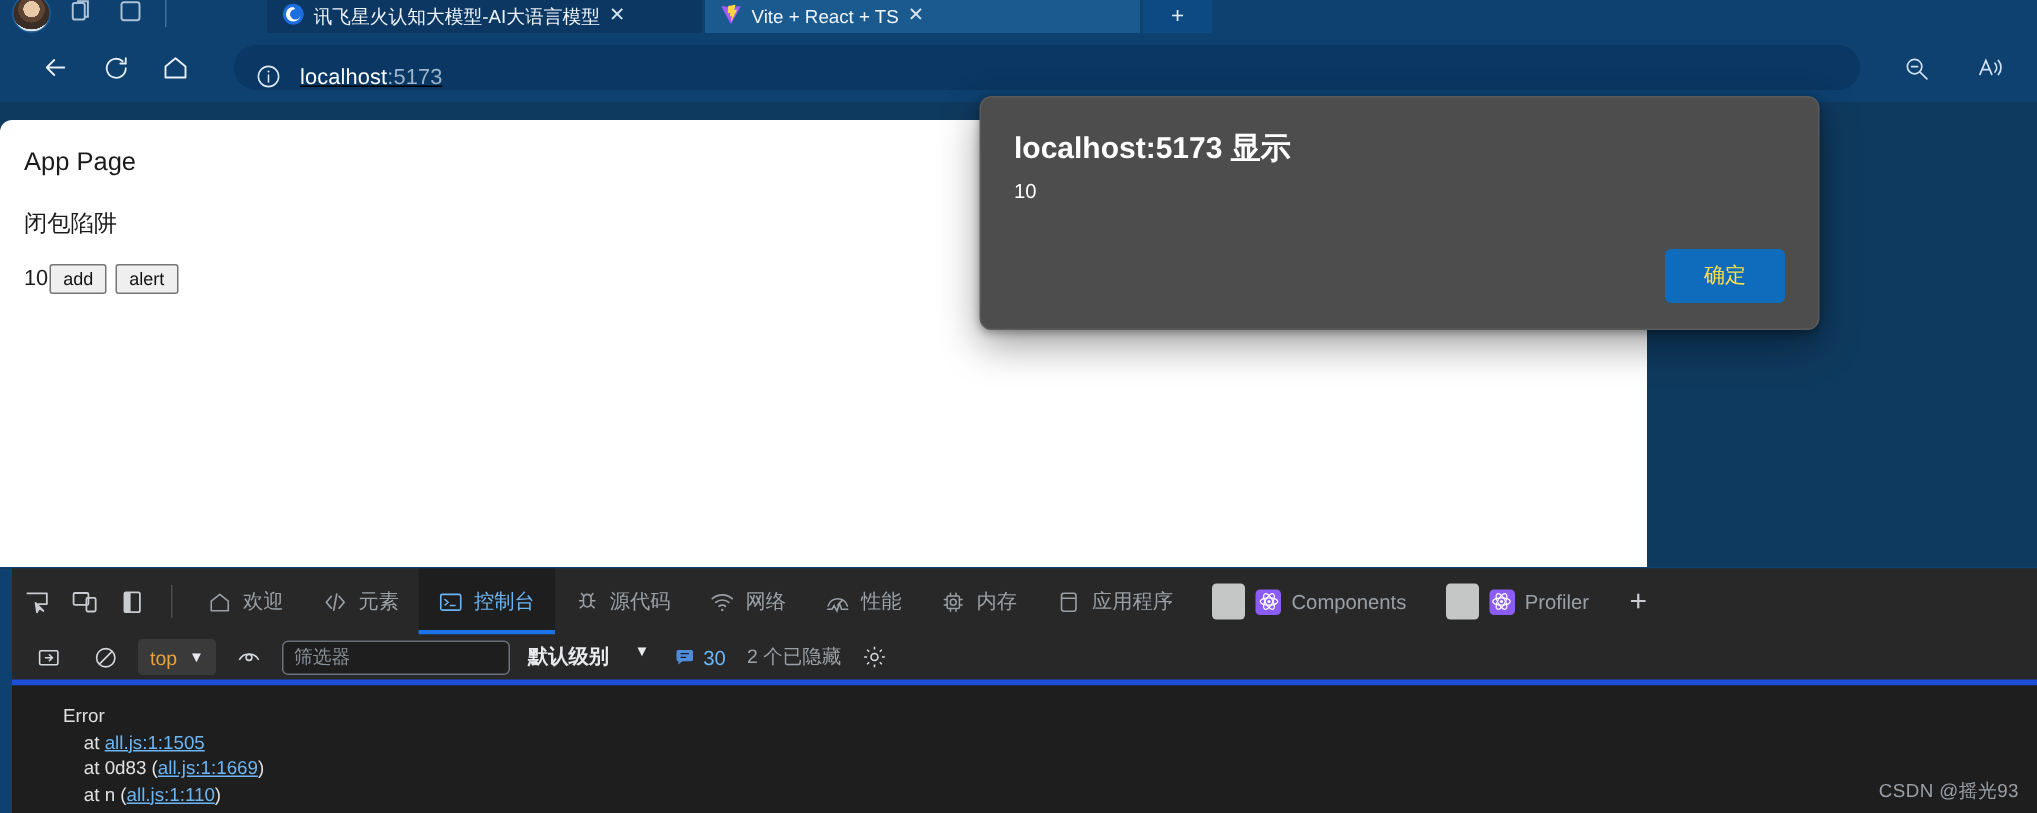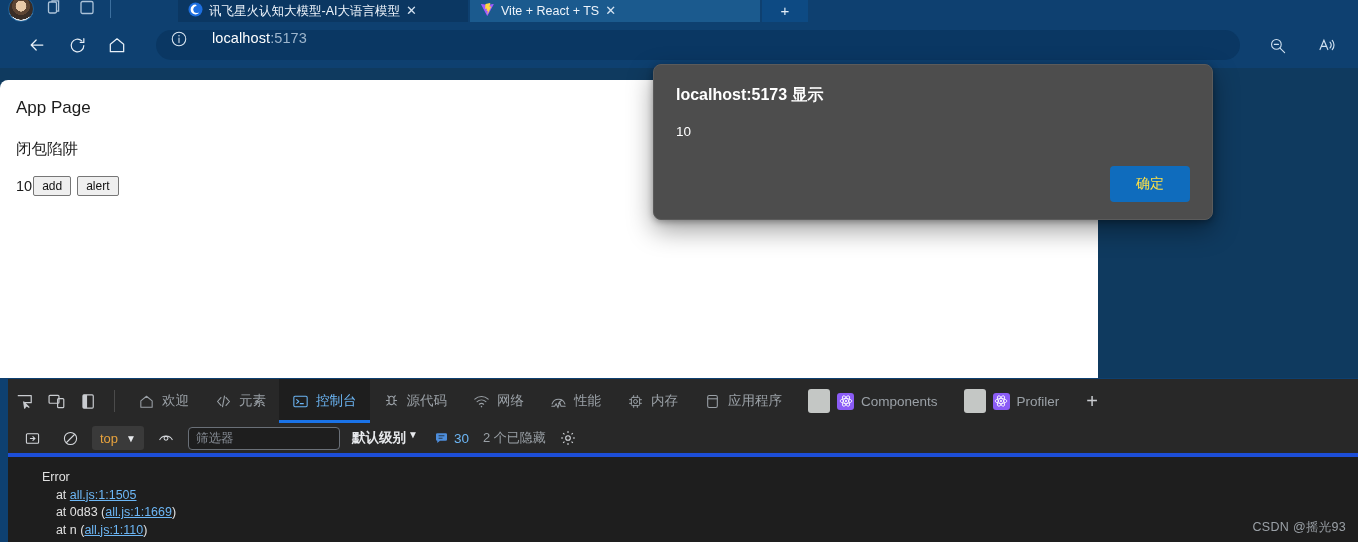--- a/index.html
+++ b/index.html
@@ -64,22 +64,23 @@
   }
   .nav-btn {
     width: 34px; height: 34px; margin-left: 6px;
     display: flex; align-items: center; justify-content: center;
     border-radius: 4px; flex: 0 0 auto;
   }
   .nav-btn:first-child { margin-left: 20px; }
   .addressbar {
     margin-left: 22px; height: 30px; flex: 1 1 auto;
     background: #0a3763; border-radius: 15px;
-    display: flex; align-items: flex-start; padding: 0 14px; gap: 24px;
+    display: flex; align-items: flex-end; padding: 0 14px; gap: 12px;
     max-width: 1180px;
+    text-decoration: underline;
   }
   .addr-text { font-size: 14.5px; color: #ffffff; letter-spacing: .1px; }
   .addr-text .dim { color: #9db5cc; }
   .nav-right { display: flex; align-items: center; gap: 10px; padding-right: 14px; margin-left: auto; }
 
   
   .viewport {
     position: absolute; left: 0; top: 80px; width: 1098px; height: 310px;
     background: #ffffff;
     border-radius: 8px 0 0 0;
@@ -99,21 +100,21 @@
   }
 
   
   .dialog {
     position: absolute; left: 653px; top: 64px; width: 560px; height: 156px;
     background: #4d4d4d; border-radius: 8px;
     box-shadow: 0 10px 26px rgba(0,0,0,.38), 0 2px 6px rgba(0,0,0,.3);
     border: 1px solid #5b5b5b;
     padding: 20px 22px 16px 22px;
   }
-  .dlg-title { color: #fff; font-size: 16px; font-weight: bold; margin-bottom: 18px; }
+  .dlg-title { color: #fff; font-size: 20px; font-weight: bold; margin-bottom: 8px; }
   .dlg-msg { color: #ffffff; font-size: 13.5px; }
   .dlg-actions { position: absolute; right: 22px; bottom: 17px; }
   .dlg-ok {
     background: #0f6cbd; color: #fde047; border: none; border-radius: 4px;
     font-size: 14px; font-family: "Liberation Sans", sans-serif;
     padding: 9px 26px; cursor: pointer;
   }
 
   
   .devtools {
@@ -160,21 +161,21 @@
     border-radius: 3px; padding: 3px 8px; height: 24px;
   }
   .ctx-select .val { color: #e8a33d; font-size: 13px; }
   .filter-input {
     width: 152px; height: 23px; background: #1e1e1e; border: 1px solid #6a7078;
     border-radius: 4px; color: #9aa0a6; font-size: 12.5px;
     padding: 0 7px; font-family: "Liberation Sans", sans-serif;
     outline: none;
   }
   .filter-input::placeholder { color: #8a9099; }
-  .level-select { display: flex; gap: 2px; padding-left: 6px; }
+  .level-select { display: flex; gap: 17px; padding-left: 6px; }
   .level-select .val { color: #e8eaed; font-size: 13.5px; font-weight: bold; }
   .info-badge { display: flex; align-items: center; gap: 5px; padding-left: 10px; }
   .info-badge .cnt { color: #6cb6f5; font-size: 13.5px; }
   .hidden-cnt { color: #9aa0a6; font-size: 13px; padding-left: 8px; }
 
   .dt-console {
     position: absolute; left: 8px; top: 78px; right: 0; bottom: 0;
     background: #1e1e1e; overflow: hidden;
     font-family: Liberation Sans, sans-serif;
     font-size: 12.5px; color: #e0e0e0;

